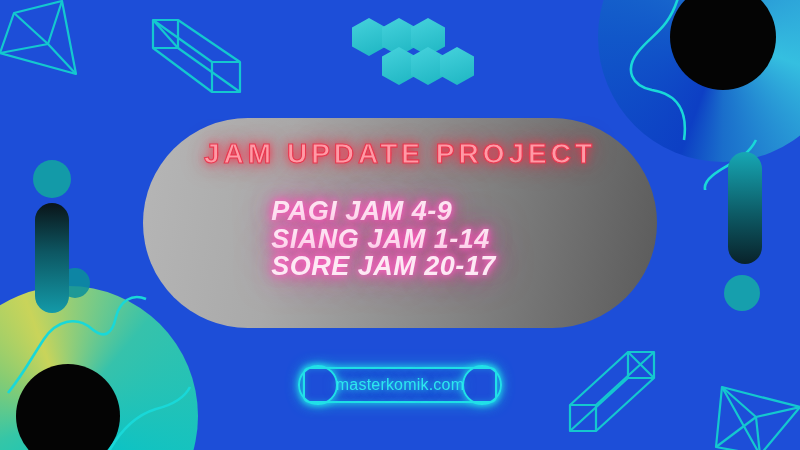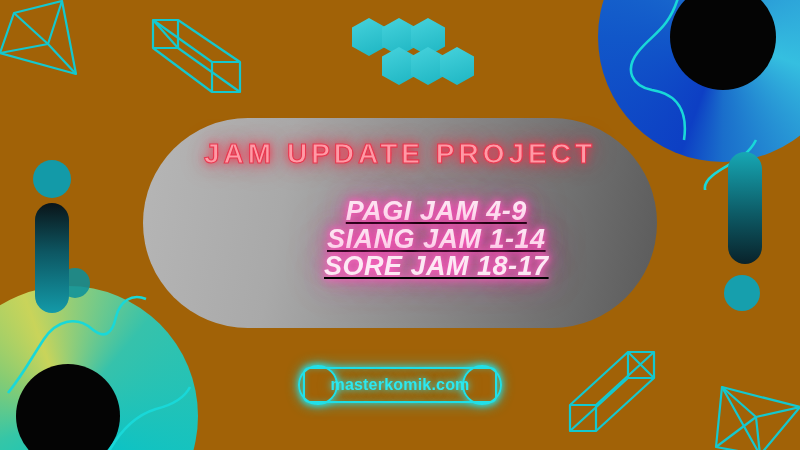--- a/index.html
+++ b/index.html
@@ -3,21 +3,21 @@
 <meta charset="utf-8">
 <style>
   html,body{margin:0;padding:0;background:#000;}
   body{
     font-family:"Liberation Sans", sans-serif;
     -webkit-font-smoothing:antialiased;
   }
   #canvas{
     position:relative;
     width:800px;height:450px;
-    background:#a16207;
+    background:#1d4ed8;
     overflow:hidden;
   }
   .deco{position:absolute;pointer-events:none;}
 
   
   .ring{position:absolute;border-radius:50%;}
   .ring .hole{position:absolute;border-radius:50%;background:#040404;}
 
   #ring-top-right{
     top:-88px;right:-48px;width:250px;height:250px;
@@ -75,22 +75,21 @@
     color:#ff9aa6;
     -webkit-text-stroke:1.1px #e8384f;
     text-shadow:0 0 8px rgba(255,40,70,.95),0 0 18px rgba(255,40,70,.65),0 0 30px rgba(255,30,60,.4);
     background:linear-gradient(180deg,transparent 0 44%,#d9566a 44% 56%,transparent 56% 100%);
     -webkit-background-clip:text;background-clip:text;
     white-space:nowrap;
   }
   #panel-lines{
     position:absolute;left:50%;top:80px;width:330px;
     transform:translateX(-39%);
-    text-align:center;
-    text-decoration:underline;
+    text-align:left;
   }
   .panel-line{
     font-size:27px;font-weight:bold;font-style:italic;
     line-height:1.02;
     letter-spacing:.5px;
     color:#fde9f4;
     text-shadow:
       0 0 6px #ff6ec7,
       0 0 12px #ff3fb4,
       0 0 22px rgba(255,63,180,.85),
@@ -111,21 +110,21 @@
   .badge-cap{
     position:absolute;top:-2px;width:36px;height:36px;border-radius:50%;
     border:2px solid #21e0e8;
     box-shadow:0 0 7px rgba(33,224,232,.85),0 0 14px rgba(33,224,232,.4);
   }
   #badge-cap-left{left:-5px;}
   #badge-cap-right{right:-5px;}
   #badge-text{
     position:absolute;inset:0;
     display:flex;align-items:center;justify-content:center;
-    font-size:16px;font-weight:bold;color:#2ce8ef;
+    font-size:16px;font-weight:normal;color:#2ce8ef;
     text-shadow:0 0 6px rgba(44,232,239,.9),0 0 14px rgba(44,232,239,.5);
     letter-spacing:.2px;
   }
 
   
   .wire{position:absolute;}
 </style>
 </head>
 <body>
 
@@ -208,21 +207,21 @@
       <path d="M 56 52 L 60 90"></path>
     </g>
   </svg>
 
   <div id="panel">
     <div id="panel-title">JAM UPDATE PROJECT</div>
 
     <div id="panel-lines">
       <div class="panel-line">PAGI JAM 4-9</div>
       <div class="panel-line">SIANG JAM 1-14</div>
-      <div class="panel-line">SORE JAM 18-17</div>
+      <div class="panel-line">SORE JAM 20-17</div>
     </div>
   </div>
 
   <div id="badge">
     <div id="badge-frame"></div>
     <div class="badge-cap" id="badge-cap-left"></div>
     <div class="badge-cap" id="badge-cap-right"></div>
     <div id="badge-text">masterkomik.com</div>
   </div>
 

